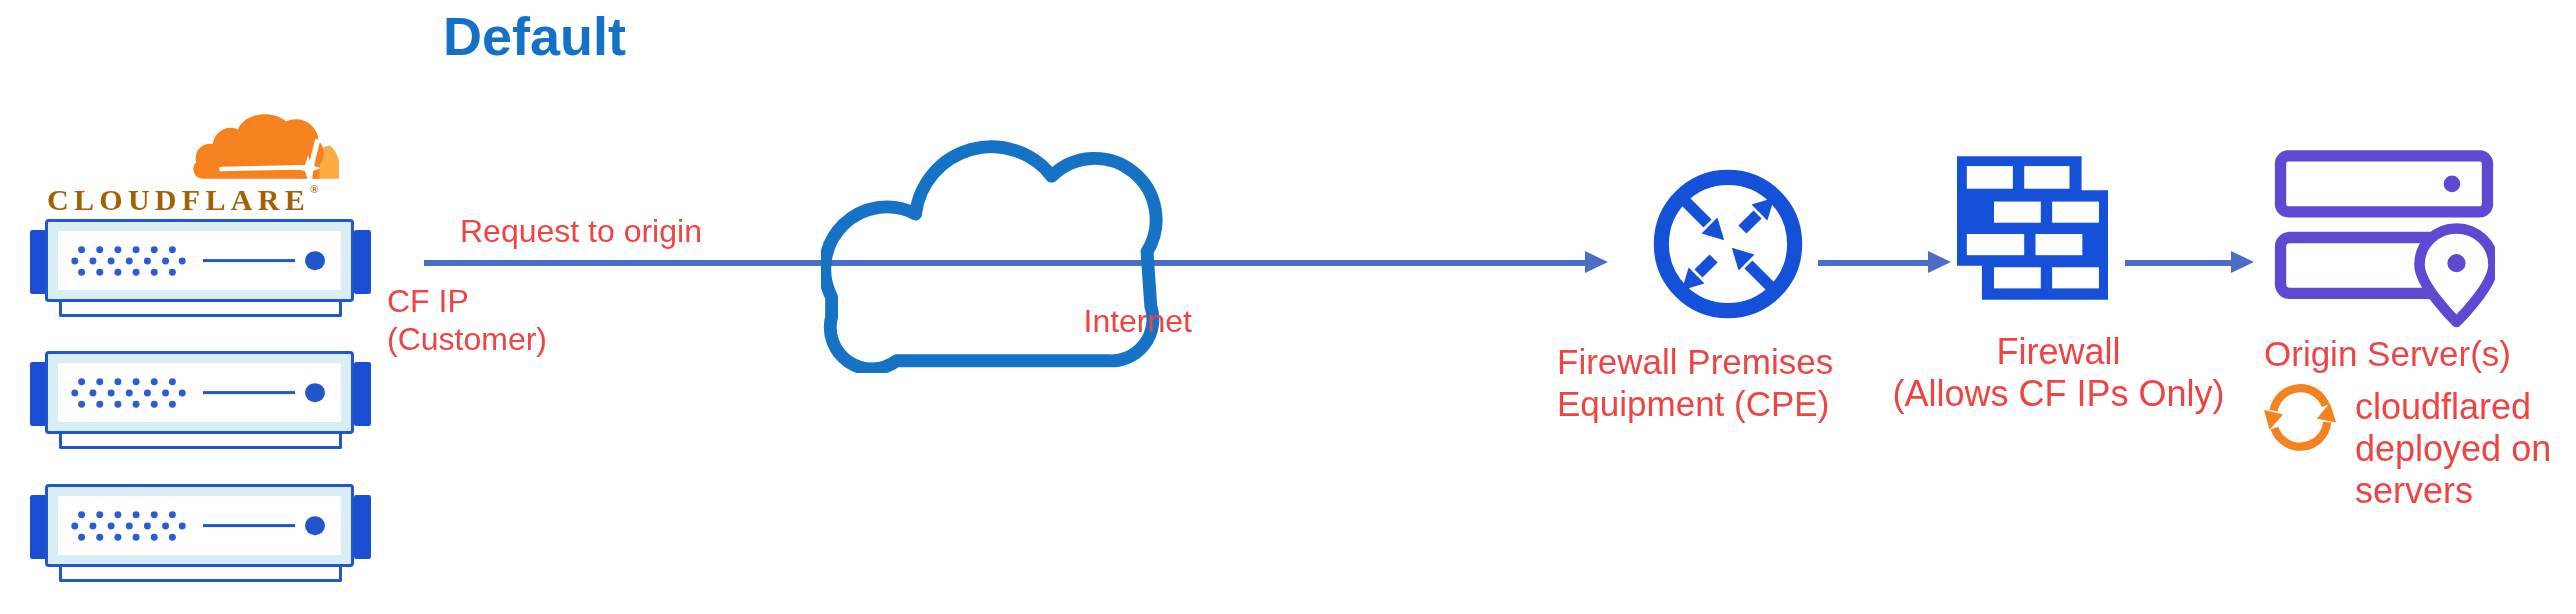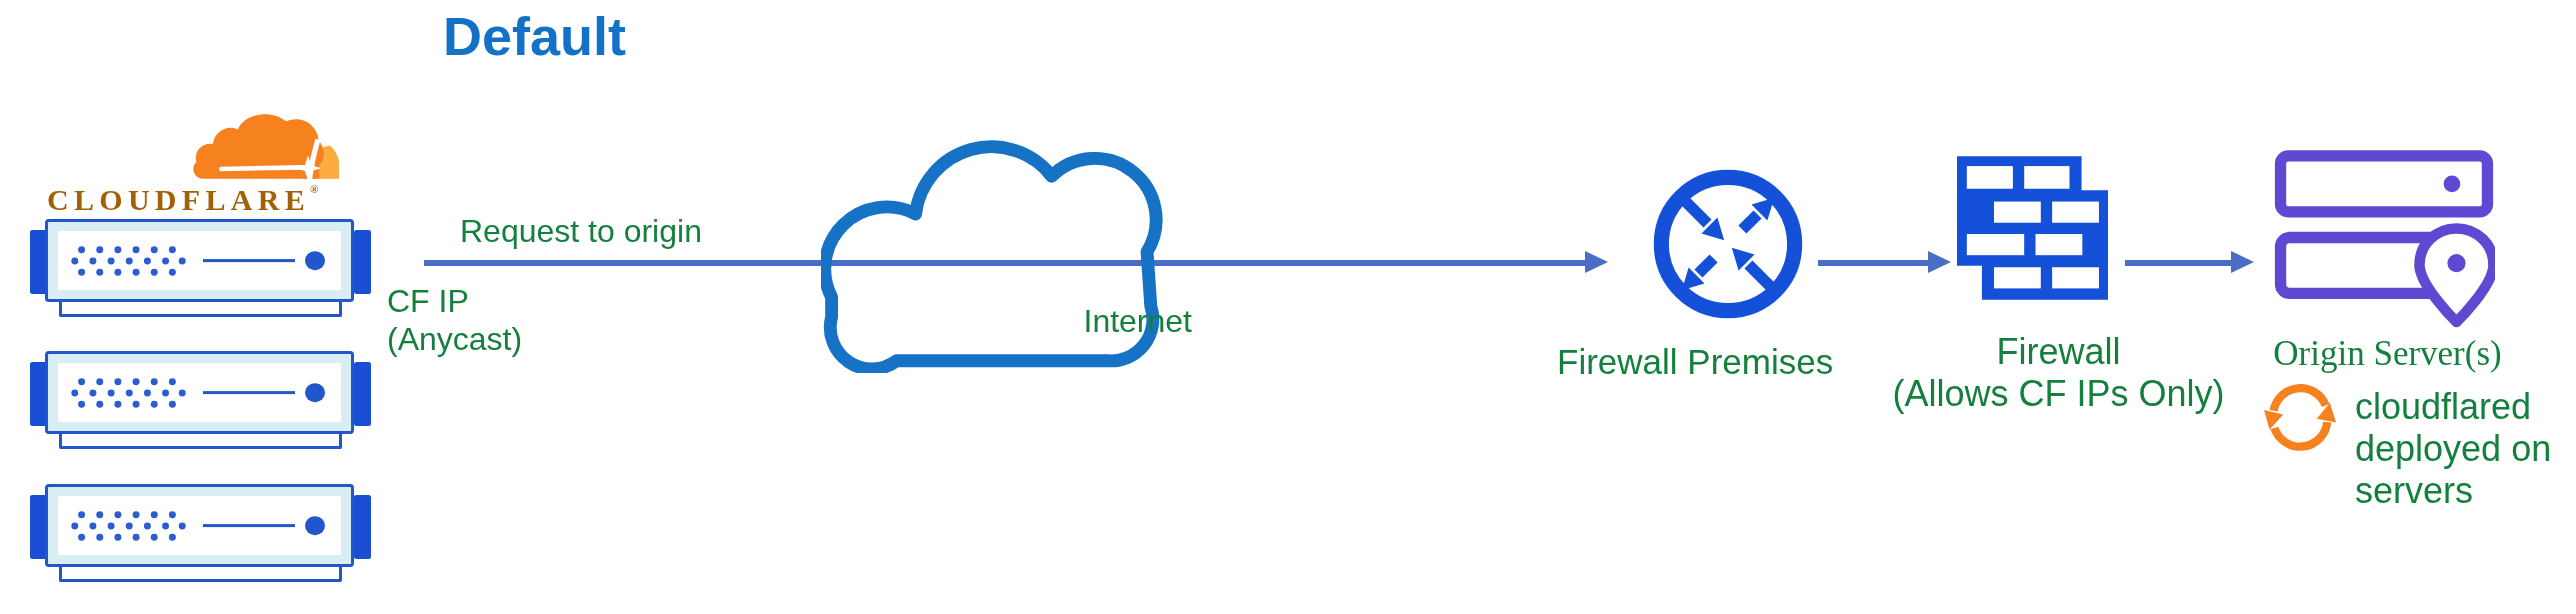--- a/index.html
+++ b/index.html
@@ -4,27 +4,27 @@
 <style>
   html,body{margin:0;padding:0;background:#fff;}
   .canvas{
     position:relative;width:2576px;height:614px;background:#ffffff;overflow:hidden;
     font-family:"Liberation Sans","DejaVu Sans",sans-serif;
   }
   .abs{position:absolute;}
 
   
   .title{left:443px;top:4.5px;font-size:54px;font-weight:700;color:#1471c8;letter-spacing:0;}
-  .blue-label{color:#15803d;}
+  .blue-label{color:#ef4444;}
   .req-label{left:460px;top:213px;font-size:32px;}
   .cfip-label{left:387px;top:282px;font-size:32px;line-height:38px;}
   .internet-label{left:821px;top:303px;width:371px;text-align:right;font-size:32px;}
   .cpe-caption{left:1557px;top:341px;font-size:35px;line-height:42px;}
   .fw-caption{left:1892px;top:331px;width:333px;text-align:center;font-size:36px;line-height:42px;}
-  .origin-caption{left:2255px;top:334px;width:265px;text-align:center;font-size:35px;font-family:Liberation Serif, serif;}
+  .origin-caption{left:2255px;top:334px;width:265px;text-align:center;font-size:35px;}
   .cfd-note{left:2355px;top:386px;font-size:36px;line-height:42px;}
 
   
   .cf-wordmark{left:47px;top:183px;font-size:30px;font-weight:800;letter-spacing:5.3px;color:#a16207;white-space:nowrap;font-family:Liberation Serif, serif;}
   .cf-wordmark .reg{font-size:11.4px;vertical-align:16.6px;letter-spacing:0;}
 
   
   .flow-line{height:6px;background:#4a6dc6;z-index:1;}
   .arrow-head{width:0;height:0;border-top:11.4px solid transparent;border-bottom:11.4px solid transparent;
               border-left:23.5px solid #4a6dc6;z-index:1;}
@@ -166,21 +166,21 @@
         <div class="sline"></div>
         <div class="sdot"></div>
       </div>
     </div>
     <div class="base"></div>
   </div>
 
   <div class="abs blue-label req-label">Request to origin</div>
   <div class="abs blue-label cfip-label">
     <div>CF IP</div>
-    <div>(Anycast)</div>
+    <div>(Customer)</div>
   </div>
 
   <div class="abs flow-line" style="left:424px;top:260px;width:1161px;"></div>
   <div class="abs arrow-head" style="left:1585px;top:251px;"></div>
 
   <svg class="abs z2" style="left:821px;top:108px;" width="382" height="265" viewBox="0 0 505 350">
     <path d="M 380 334 L 100 334 A 55 55 0 0 1 14 276 L 14 250 A 82 82 0 0 1 125 140 A 101 101 0 0 1 305 90 A 81 81 0 0 1 431 190 L 436 262 A 55 55 0 0 1 380 334 Z" fill="none" stroke="#1572c5" stroke-width="17" stroke-linejoin="round" stroke-linecap="round"></path>
   </svg>
   <div class="abs blue-label internet-label z2">Internet</div>
 
@@ -194,20 +194,21 @@
     </g>
     <g fill="#1450d8">
       <polygon points="94,94 85,64 64,85"></polygon>
       <polygon points="160,38 151,68 130,47"></polygon>
       <polygon points="38,160 47,130 68,151"></polygon>
       <polygon points="104,104 134,113 113,134"></polygon>
     </g>
   </svg>
   <div class="abs blue-label cpe-caption">
     <div>Firewall Premises</div>
+    <div>Equipment (CPE)</div>
   </div>
 
   <div class="abs flow-line" style="left:1818px;top:260px;width:110px;"></div>
   <div class="abs arrow-head" style="left:1928px;top:251px;"></div>
 
   <svg class="abs z2" style="left:1957px;top:156px;" width="151" height="144" viewBox="0 0 200 190">
     <polygon fill="#1450d8" points="0,0 165,0 165,45 200,45 200,190 33,190 33,145 0,145"></polygon>
     <g fill="#ffffff">
       <rect x="13" y="13" width="61" height="30"></rect>
         <rect x="89" y="13" width="60" height="30"></rect>

